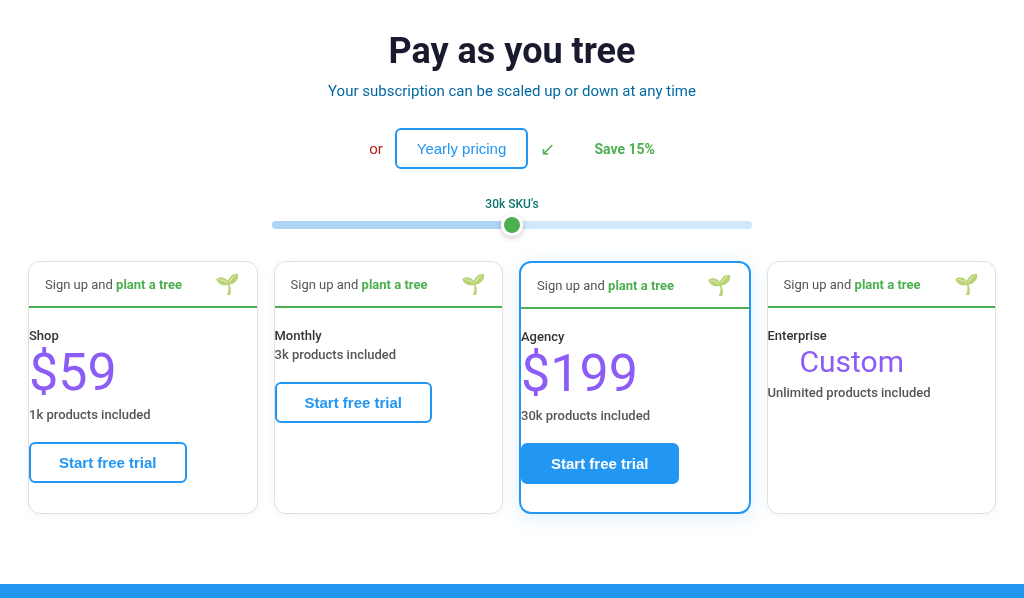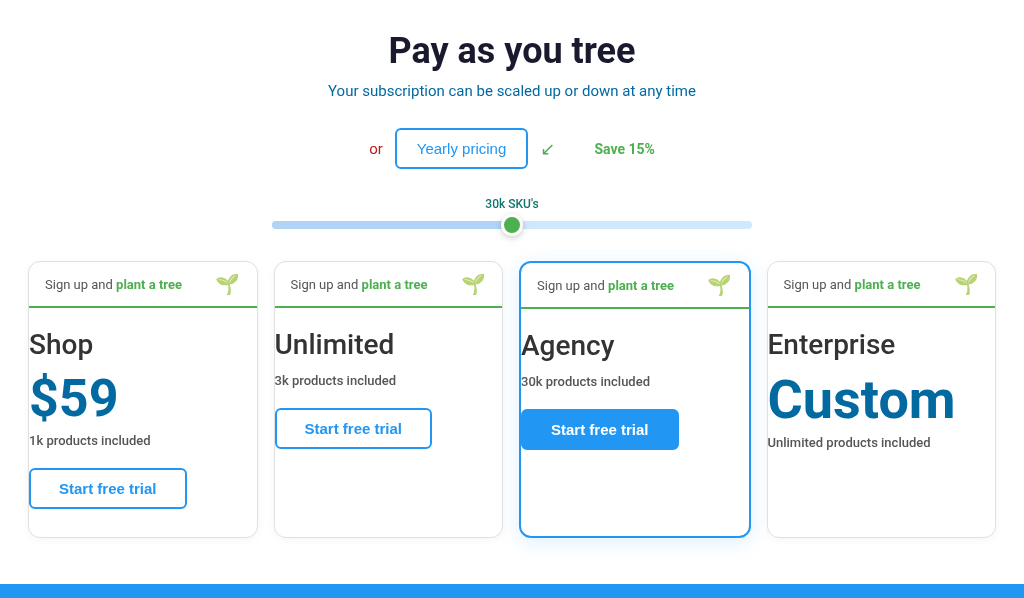--- a/index.html
+++ b/index.html
@@ -181,38 +181,39 @@
       font-weight: 700;
     }
 
     .plant-icon {
       font-size: 20px;
       color: #4CAF50;
       opacity: 0.7;
     }
 
     .card-name {
-      font-size: 28px;
+      font-size: 13px;
       color: #333;
       font-weight: 500;
-      margin-bottom: 12px;
+      margin-bottom: 4px;
       text-align: center;
     }
 
     .card-price {
       font-size: 52px;
-      font-weight: 700;
-      color: #0369a1;
+      font-weight: 400;
+      color: #8b5cf6;
       text-align: center;
       line-height: 1;
       margin-bottom: 8px;
     }
 
     .card-price.custom-price {
-      font-size: 54px;
+      font-size: 30px;
+      margin-left: 32px;
     }
 
     .card-products {
       font-size: 13px;
       color: #555;
       text-align: center;
       margin-bottom: 20px;
       font-weight: 500;
     }
 
@@ -280,32 +281,33 @@
     <div class="card-products">1k products included</div>
     <button class="btn-trial">Start free trial</button>
   </div>
     <div class="card">
     <div class="card-plant-banner">
       <span class="card-plant-text">
         Sign up and <strong>plant a tree</strong>
       </span>
       <span class="plant-icon">🌱</span>
     </div>
-    <div class="card-name">Unlimited</div>
+    <div class="card-name">Monthly</div>
     <div class="card-products">3k products included</div>
     <button class="btn-trial">Start free trial</button>
   </div>
     <div class="card featured">
     <div class="card-plant-banner">
       <span class="card-plant-text">
         Sign up and <strong>plant a tree</strong>
       </span>
       <span class="plant-icon">🌱</span>
     </div>
     <div class="card-name">Agency</div>
+    <div class="card-price">$199</div>
     <div class="card-products">30k products included</div>
     <button class="btn-trial filled">Start free trial</button>
   </div>
     <div class="card">
     <div class="card-plant-banner">
       <span class="card-plant-text">
         Sign up and <strong>plant a tree</strong>
       </span>
       <span class="plant-icon">🌱</span>
     </div>

